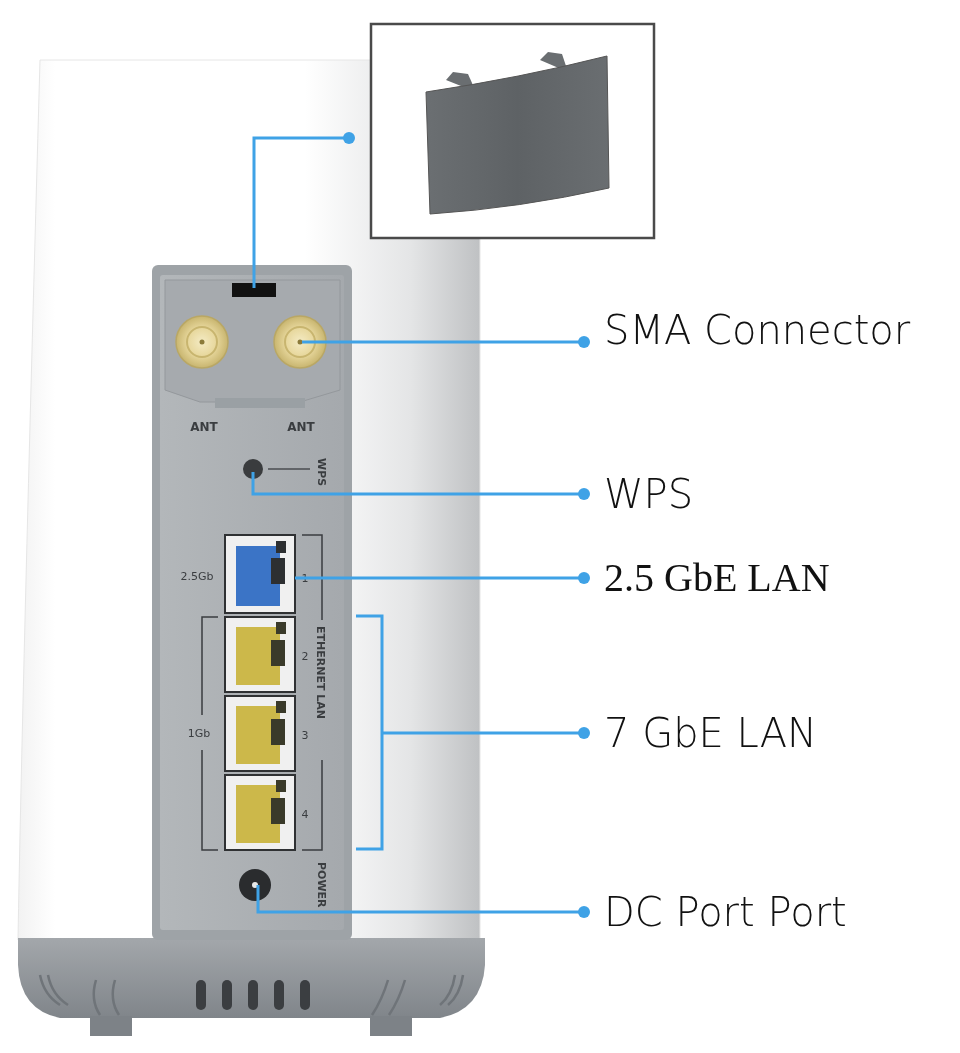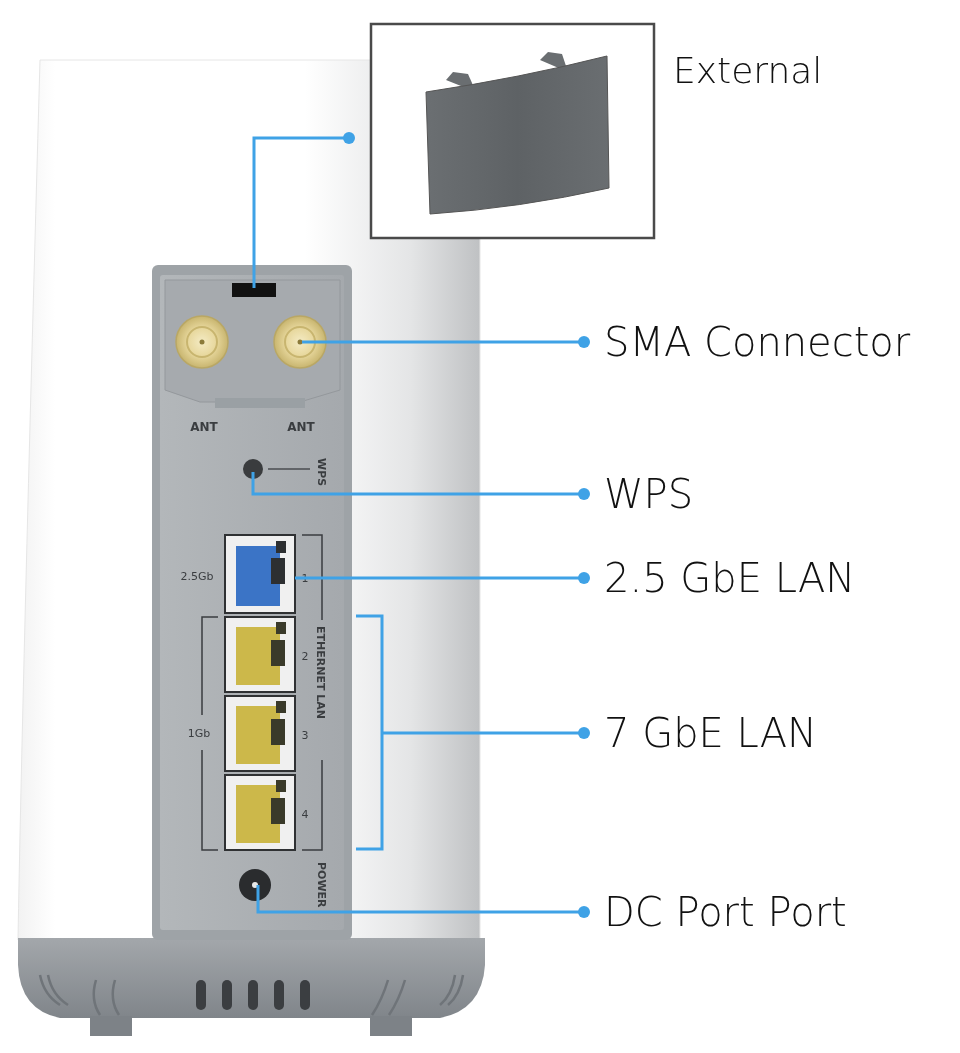--- a/index.html
+++ b/index.html
@@ -174,19 +174,18 @@
     <circle cx="349" cy="138" r="6"></circle>
     <circle cx="584" cy="342" r="6"></circle>
     <circle cx="584" cy="494" r="6"></circle>
     <circle cx="584" cy="578" r="6"></circle>
     <circle cx="584" cy="733" r="6"></circle>
     <circle cx="584" cy="912" r="6"></circle>
   </g>
 </svg>
 
 <div class="label label-cover" style="left:673px; top:42px;">
-  <div>External</div>
 </div>
-<div class="label label-big" style="left:604px; top:320px;">SMA Connector</div>
+<div class="label label-big" style="left:604px; top:308px;">SMA Connector</div>
 <div class="label label-big" style="left:604px; top:472px;">WPS</div>
-<div class="label label-big" style="left:604px; top:556px;">2.5 GbE LAN</div>
+<div class="label label-big" style="left:604px; top:556px;font-family:Liberation Serif, serif;">2.5 GbE LAN</div>
 <div class="label label-big" style="left:604px; top:711px;">7 GbE LAN</div>
 <div class="label label-big" style="left:604px; top:890px;">DC Port Port</div>
 
 </body></html>

